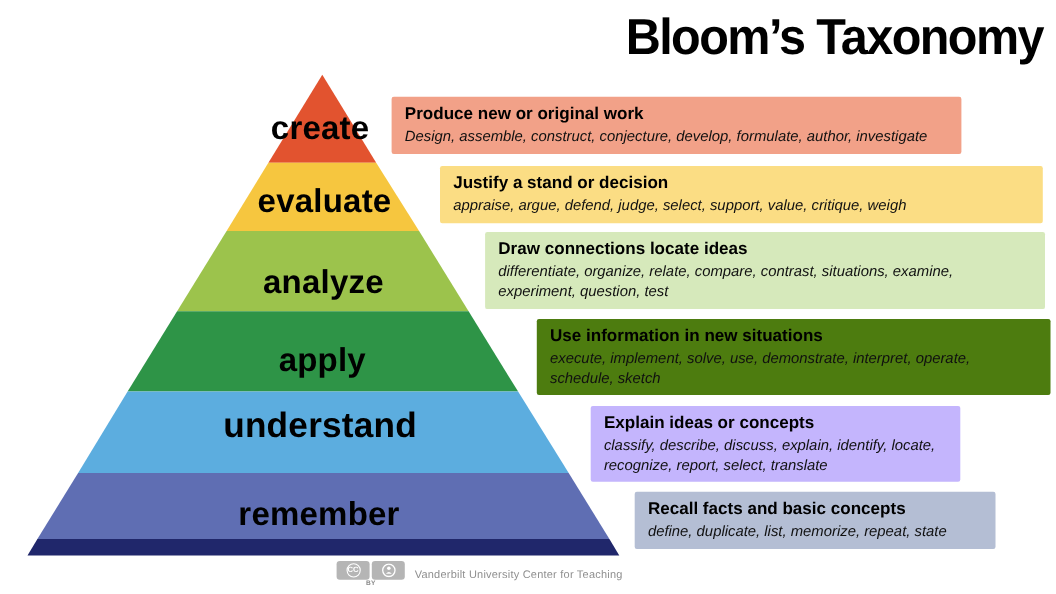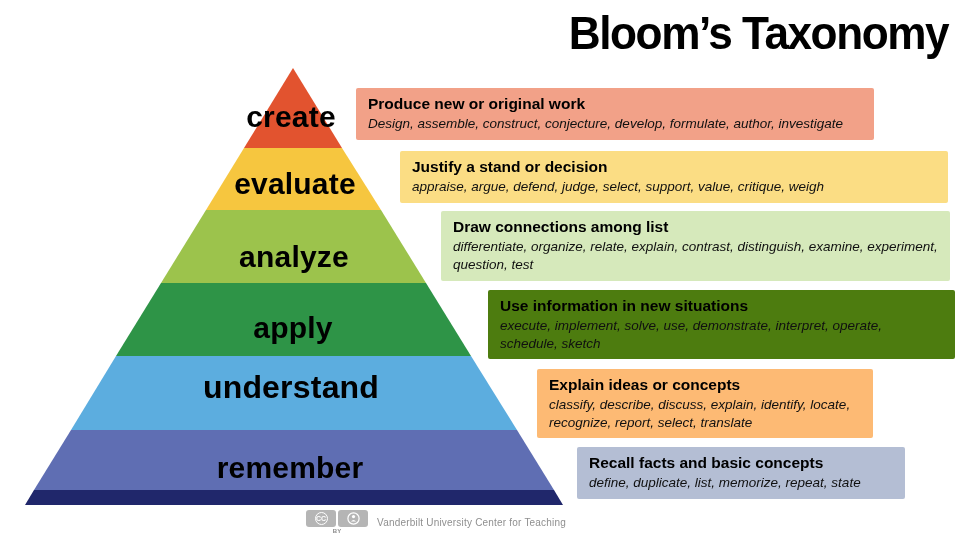--- a/index.html
+++ b/index.html
@@ -82,30 +82,30 @@
     <div class="h">Produce new or original work</div>
     <div class="v">Design, assemble, construct, conjecture, develop, formulate, author, investigate</div>
   </div>
 
   <div class="callout" style="left: 400px; top: 151px; width: 548px; min-height: 49px; background-color: rgb(251, 221, 132);">
     <div class="h">Justify a stand or decision</div>
     <div class="v">appraise, argue, defend, judge, select, support, value, critique, weigh</div>
   </div>
 
   <div class="callout" style="left: 441px; top: 211px; width: 509px; min-height: 70px; background-color: rgb(214, 233, 187);">
-    <div class="h">Draw connections among list</div>
-    <div class="v">differentiate, organize, relate, explain, contrast, distinguish, examine, experiment, question, test</div>
+    <div class="h">Draw connections locate ideas</div>
+    <div class="v">differentiate, organize, relate, compare, contrast, situations, examine, experiment, question, test</div>
   </div>
 
   <div class="callout" style="left: 488px; top: 290px; width: 467px; min-height: 69px; background-color: #4d7c0f;">
     <div class="h">Use information in new situations</div>
     <div class="v">execute, implement, solve, use, demonstrate, interpret, operate, schedule, sketch</div>
   </div>
 
-  <div class="callout" style="left: 537px; top: 369px; width: 336px; min-height: 65px; background-color: #fdba74;">
+  <div class="callout" style="left: 537px; top: 369px; width: 336px; min-height: 65px; background-color: #c4b5fd;">
     <div class="h">Explain ideas or concepts</div>
     <div class="v">classify, describe, discuss, explain, identify, locate, recognize, report, select, translate</div>
   </div>
 
   <div class="callout" style="left: 577px; top: 447px; width: 328px; min-height: 52px; background-color: rgb(180, 190, 212);">
     <div class="h">Recall facts and basic concepts</div>
     <div class="v">define, duplicate, list, memorize, repeat, state</div>
   </div>
 
   <div class="footer">

